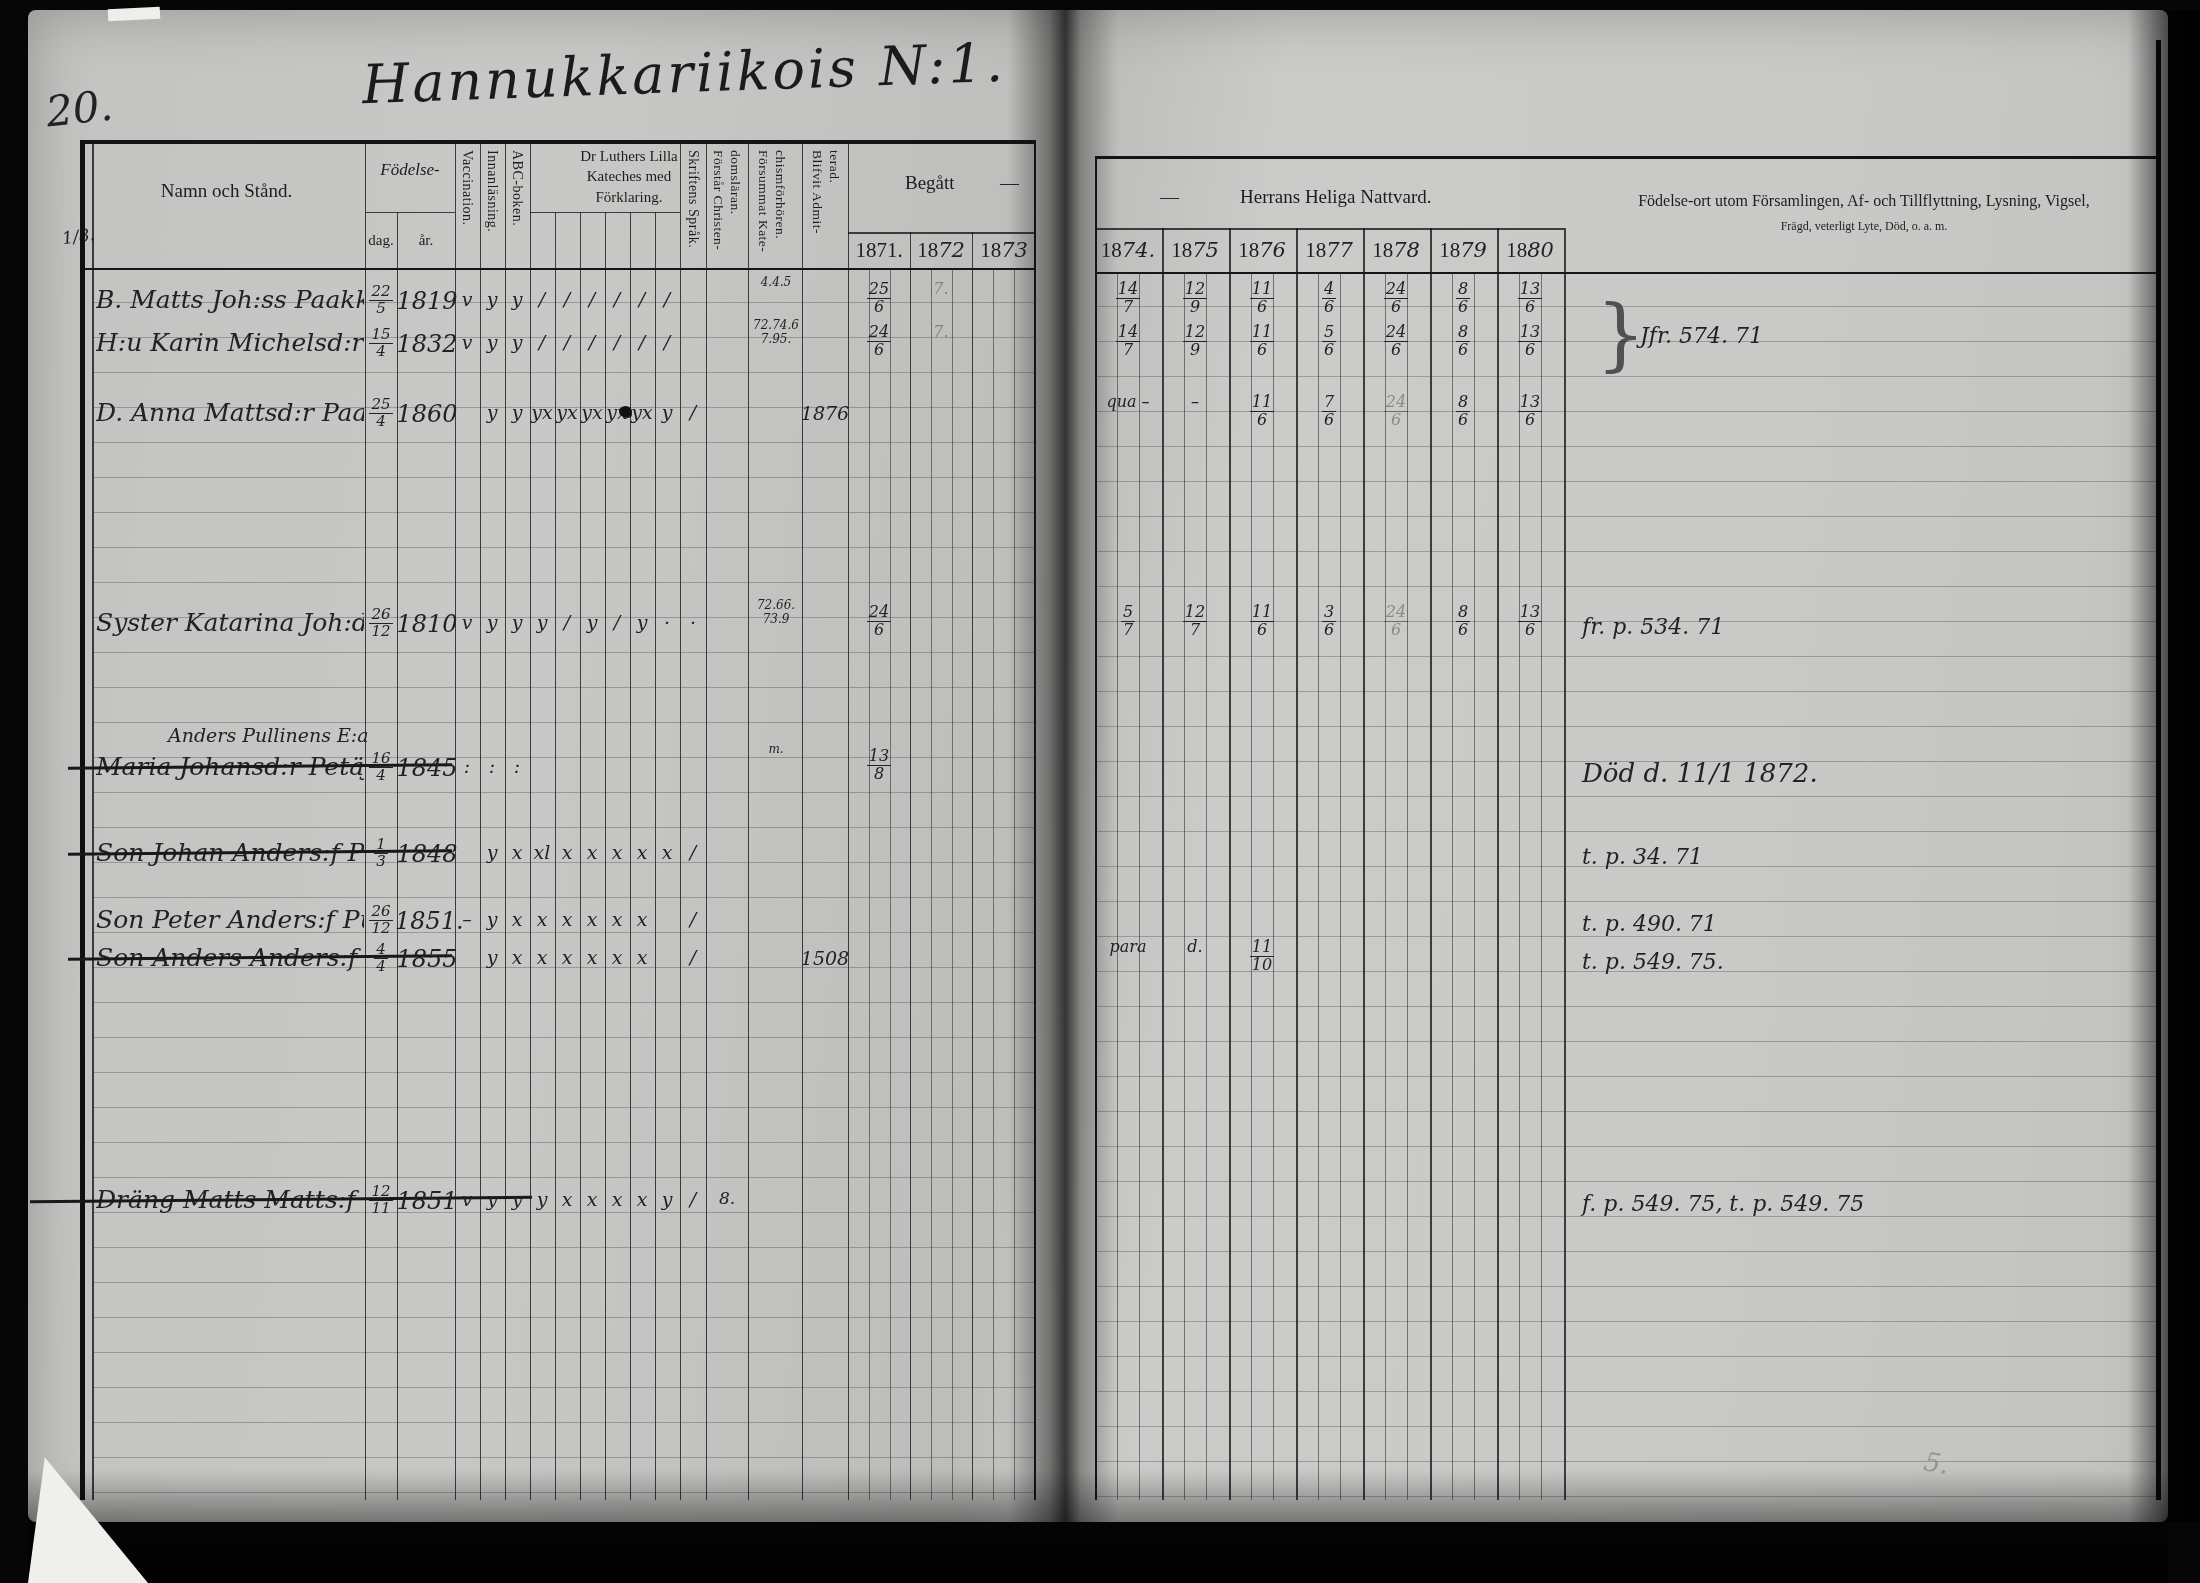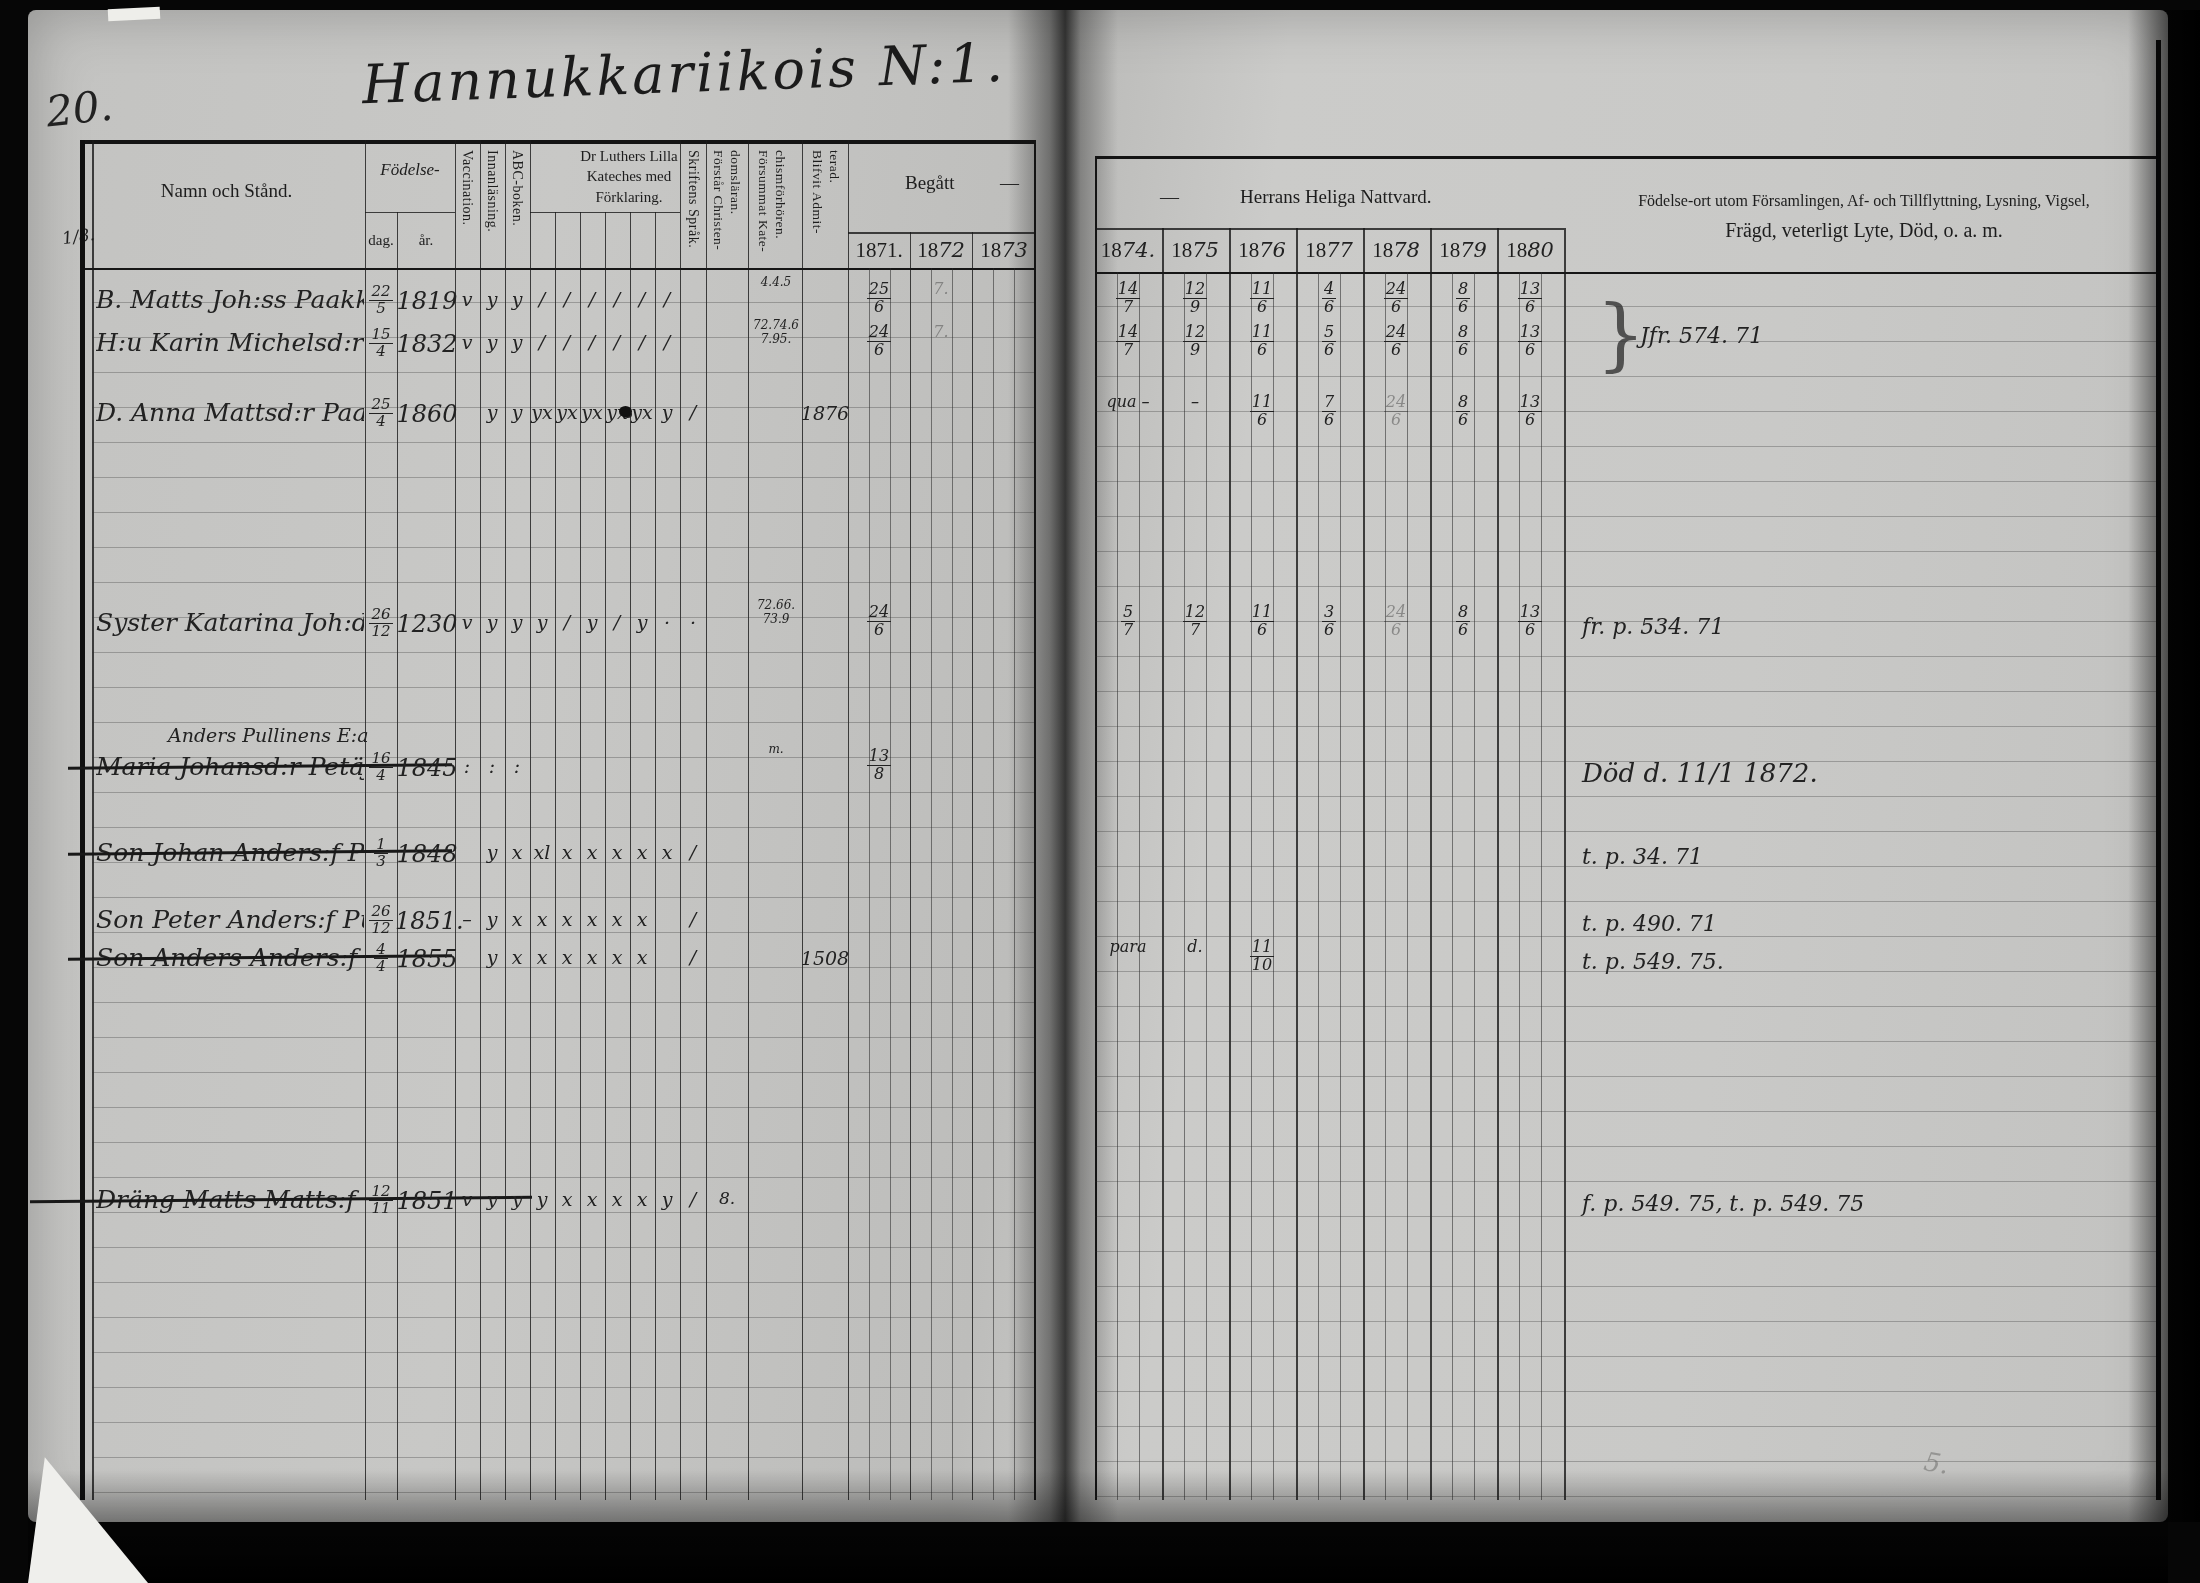--- a/index.html
+++ b/index.html
@@ -59,21 +59,21 @@
   <div class="abs print vtext" style="left:754px;top:150px;height:118px;font-size:13.5px;">Försummat Kate-
 chismförhören.</div>
   <div class="abs print vtext" style="left:808px;top:150px;height:118px;font-size:13.5px;">Blifvit Admit-
 terad.</div>
   <div class="abs print" style="left:905px;top:172px;font-size:19px;">Begått</div>
   <span class="abs print" style="left:1000px;top:172px;font-size:19px;">—</span>
 
   <span class="abs print" style="left:1160px;top:186px;font-size:19px;">—</span>
   <div class="abs print" style="left:1240px;top:186px;font-size:19px;">Herrans Heliga Nattvard.</div>
   <div class="abs print ctr" style="left:1575px;top:192px;width:578px;font-size:16px;">Födelse-ort utom Församlingen, Af- och Tillflyttning, Lysning, Vigsel,</div>
-  <div class="abs print ctr" style="left:1575px;top:219px;width:578px;font-size:20px;text-align:center;">Frägd, veterligt Lyte, Död, o. a. m.</div>
+  <div class="abs print ctr" style="left:1575px;top:219px;width:578px;font-size:12px;text-align:center;">Frägd, veterligt Lyte, Död, o. a. m.</div>
 
   <div id="grid">
       <div class="line" style="left: 80px; top: 140px; width: 956px; height: 3.5px; background: rgb(20, 20, 20);"></div>
       <div class="line" style="left: 1095px; top: 156px; width: 1061px; height: 3px; background: rgb(20, 20, 20);"></div>
       <div class="line" style="left: 365px; top: 212px; width: 90px; height: 1.3px; background: rgba(25, 25, 25, 0.8);"></div>
       <div class="line" style="left: 530px; top: 212px; width: 150px; height: 1.3px; background: rgba(25, 25, 25, 0.8);"></div>
       <div class="line" style="left: 848px; top: 232px; width: 188px; height: 1.6px; background: rgba(25, 25, 25, 0.8);"></div>
       <div class="line" style="left: 1095px; top: 228px; width: 469px; height: 1.6px; background: rgba(25, 25, 25, 0.8);"></div>
       <div class="line" style="left: 82px; top: 268px; width: 954px; height: 2.4px; background: rgb(22, 22, 22);"></div>
       <div class="line" style="left: 1095px; top: 272px; width: 1061px; height: 2px; background: rgb(22, 22, 22);"></div>
@@ -274,21 +274,21 @@
       <div class="abs hand ctr" style="left: 1095px; top: 394px; width: 66px; font-size: 16px; line-height: 1.05;">qua –</div>
       <div class="abs hand ctr" style="left: 1162px; top: 394px; width: 66px; font-size: 16px; line-height: 1.05;">–</div>
       <div class="abs hand ctr frac" style="left: 1229px; top: 394px; width: 66px; font-size: 16px; line-height: 1.05;"><span class="ft">11</span><span>6</span></div>
       <div class="abs hand ctr frac" style="left: 1296px; top: 394px; width: 66px; font-size: 16px; line-height: 1.05;"><span class="ft">7</span><span>6</span></div>
       <div class="abs hand ctr faint frac" style="left: 1363px; top: 394px; width: 66px; font-size: 16px; line-height: 1.05;"><span class="ft">24</span><span>6</span></div>
       <div class="abs hand ctr frac" style="left: 1430px; top: 394px; width: 66px; font-size: 16px; line-height: 1.05;"><span class="ft">8</span><span>6</span></div>
       <div class="abs hand ctr frac" style="left: 1497px; top: 394px; width: 66px; font-size: 16px; line-height: 1.05;"><span class="ft">13</span><span>6</span></div>
       <div class="blot" style="left: 619px; top: 406px;"></div>
       <div class="abs hand" style="left: 96px; top: 608px; width: 268px; font-size: 25px; white-space: nowrap; overflow: hidden;">Syster Katarina Joh:dr Paakki</div>
       <div class="abs hand ctr frac" style="left: 348px; top: 607px; width: 66px; font-size: 15px; line-height: 1.05;"><span class="ft">26</span><span>12</span></div>
-      <div class="abs hand ctr" style="left: 395px; top: 610px; width: 64px; font-size: 24px;">1230</div>
+      <div class="abs hand ctr" style="left: 395px; top: 610px; width: 64px; font-size: 24px;">1810</div>
       <div class="abs hand ctr" style="left: 434px; top: 613px; width: 66px; font-size: 19px; line-height: 1.05;">v</div>
       <div class="abs hand ctr" style="left: 459px; top: 613px; width: 66px; font-size: 19px; line-height: 1.05;">y</div>
       <div class="abs hand ctr" style="left: 484px; top: 613px; width: 66px; font-size: 19px; line-height: 1.05;">y</div>
       <div class="abs hand ctr" style="left: 509px; top: 613px; width: 66px; font-size: 19px; line-height: 1.05;">y</div>
       <div class="abs hand ctr" style="left: 534px; top: 613px; width: 66px; font-size: 19px; line-height: 1.05;">/</div>
       <div class="abs hand ctr" style="left: 559px; top: 613px; width: 66px; font-size: 19px; line-height: 1.05;">y</div>
       <div class="abs hand ctr" style="left: 584px; top: 613px; width: 66px; font-size: 19px; line-height: 1.05;">/</div>
       <div class="abs hand ctr" style="left: 609px; top: 613px; width: 66px; font-size: 19px; line-height: 1.05;">y</div>
       <div class="abs hand ctr" style="left: 634px; top: 613px; width: 66px; font-size: 19px; line-height: 1.05;">·</div>
       <div class="abs hand ctr" style="left: 660px; top: 613px; width: 66px; font-size: 19px; line-height: 1.05;">·</div>

